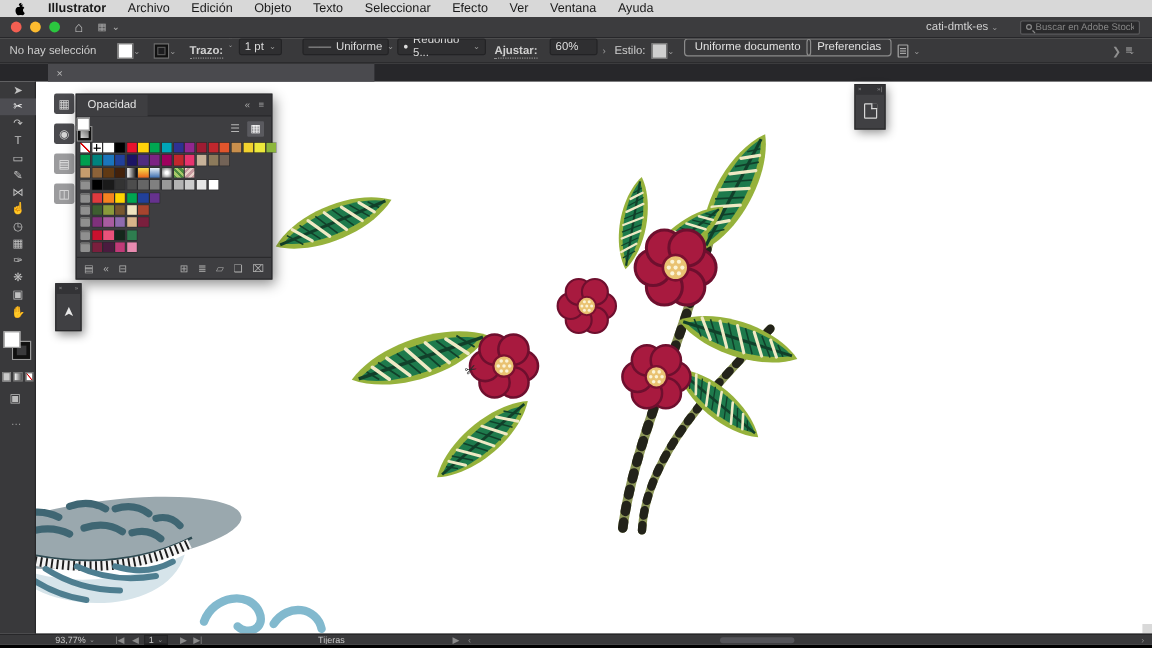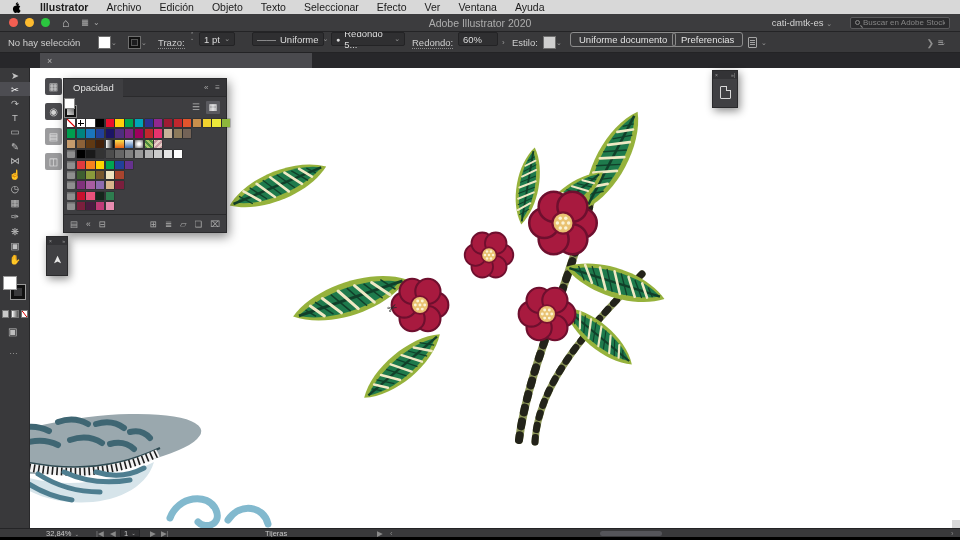--- a/index.html
+++ b/index.html
@@ -32,21 +32,21 @@
   .mag { width:5px; height:5px; border:1px solid #8a8a8a; border-radius:50%; position:relative; flex:none;}
   .mag::after { content:""; position:absolute; width:3px; height:1px; background:#8a8a8a;
     transform:rotate(45deg); left:4px; top:5px; }
   .search-ph { color:#858585; font-size:8px; white-space:nowrap; overflow:hidden; }
 
   
   .controlbar { position:absolute; top:32px; left:0; width:960px; height:21px;
     background:#39393b; border-bottom:1px solid #232325; z-index:50;
     display:flex; align-items:center; font-size:9.5px; color:#cfcfcf; }
   .cb-abs { position:absolute; top:0; height:21px; display:flex; align-items:center; }
-  .dotted { border-bottom:1px dotted #8f8f8f; line-height:11px;}
+  .dotted { border-bottom:1px dotted #8f8f8f; line-height:11px;font-weight:bold;}
   .field { background:#2f2f31; border:1px solid #232325; border-radius:2px; height:14px;
     display:flex; align-items:center; padding:0 4px; gap:4px; color:#ddd; }
   .chev { color:#9a9a9a; font-size:7px; }
   .swatch-box { width:13px; height:13px; border:1px solid #6f6f6f; background:#fff; }
   .stroke-box { width:13px; height:13px; border:1px solid #6f6f6f; background:#1d1d1f;
     box-shadow:inset 0 0 0 2px #111, inset 0 0 0 3px #555; }
   .stepper { display:flex; flex-direction:column; font-size:5px; color:#aaa; line-height:4px; }
   .cb-btn { border:1px solid #8b8b8b; border-radius:3px; height:15px; padding:0 8px;
     display:flex; align-items:center; color:#e2e2e2; font-size:9.5px; background:transparent; }
   .doc-icon { width:9px; height:11px; border:1px solid #a5a5a5; border-radius:1px; position:relative;}
@@ -149,21 +149,20 @@
     </span>
     <span id="menu-items"><span class="menu-item app-name">Illustrator</span><span class="menu-item">Archivo</span><span class="menu-item">Edición</span><span class="menu-item">Objeto</span><span class="menu-item">Texto</span><span class="menu-item">Seleccionar</span><span class="menu-item">Efecto</span><span class="menu-item">Ver</span><span class="menu-item">Ventana</span><span class="menu-item">Ayuda</span></span>
   </div>
 
   <div class="titlebar">
     <span class="tl red"></span>
     <span class="tl yellow"></span>
     <span class="tl green"></span>
     <span class="home-icon">⌂</span>
     <span class="ws-icon">▦ ⌄</span>
-    <span class="tb-title">Adobe Illustrator 2020</span>
     <span class="account"><span>cati-dmtk-es</span> <span class="chev">⌄</span></span>
     <span class="searchbox">
       <span class="mag"></span>
       <span class="search-ph">Buscar en Adobe Stock</span>
     </span>
   </div>
 
   <div class="controlbar">
     <span class="cb-abs" style="left:8px">No hay selección</span>
     <span class="cb-abs" style="left:98px">
@@ -186,21 +185,21 @@
     <span class="cb-abs field" style="left:252px;width:72px">
         <span style="color:#bbb">——</span>
         <span>Uniforme</span>
         <span class="chev" style="margin-left:auto">⌄</span>
       </span>
     <span class="cb-abs field" style="left:331px;width:74px">
         <span style="font-size:7px">●</span>
         <span>Redondo 5...</span>
         <span class="chev" style="margin-left:auto">⌄</span>
       </span>
-    <span class="cb-abs dotted" style="left:412px;height:13px;top:4px">Redondo:</span>
+    <span class="cb-abs dotted" style="left:412px;height:13px;top:4px">Ajustar:</span>
     <span class="cb-abs field" style="left:458px;width:40px">
         <span>60%</span>
       </span>
     <span class="cb-abs" style="left:502px;color:#9a9a9a;font-size:8px">›</span>
     <span class="cb-abs" style="left:512px">Estilo:</span>
     <span class="cb-abs" style="left:543px">
         <span class="swatch-box" style="background:#cfcfcf"></span>
         <span class="chev">⌄</span>
       </span>
     <span class="cb-abs cb-btn" style="left:570px">Uniforme documento</span>
@@ -496,21 +495,21 @@
         <span>»|</span>
       </div>
       <div class="mp-body" style="height:26px">
           <span class="page-icon"></span>
         </div>
     </div>
   </div>
 
   <div class="statusbar">
     <span class="sb" style="left:46px">
-      <span>32,84%</span>
+      <span>93,77%</span>
         <span class="chev">⌄</span>
     </span>
     <span class="sb nav-g" style="left:96px">|◀</span>
     <span class="sb nav-g" style="left:110px">◀</span>
     <span class="sb sb-field" style="left:120px">
       <span>1</span>
         <span class="chev">⌄</span>
     </span>
     <span class="sb nav-g" style="left:150px">▶</span>
     <span class="sb nav-g" style="left:161px">▶|</span>

